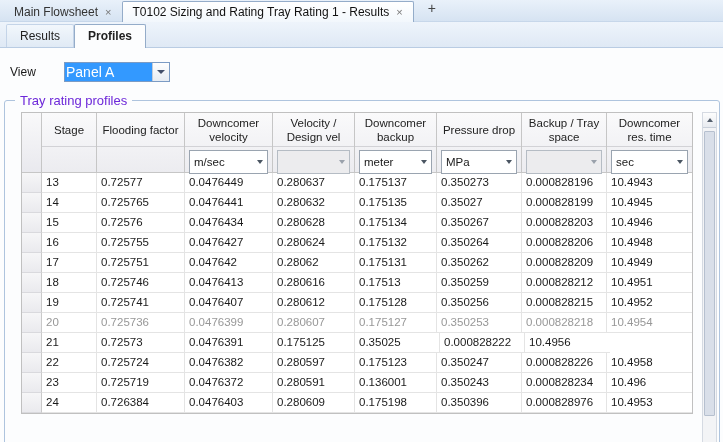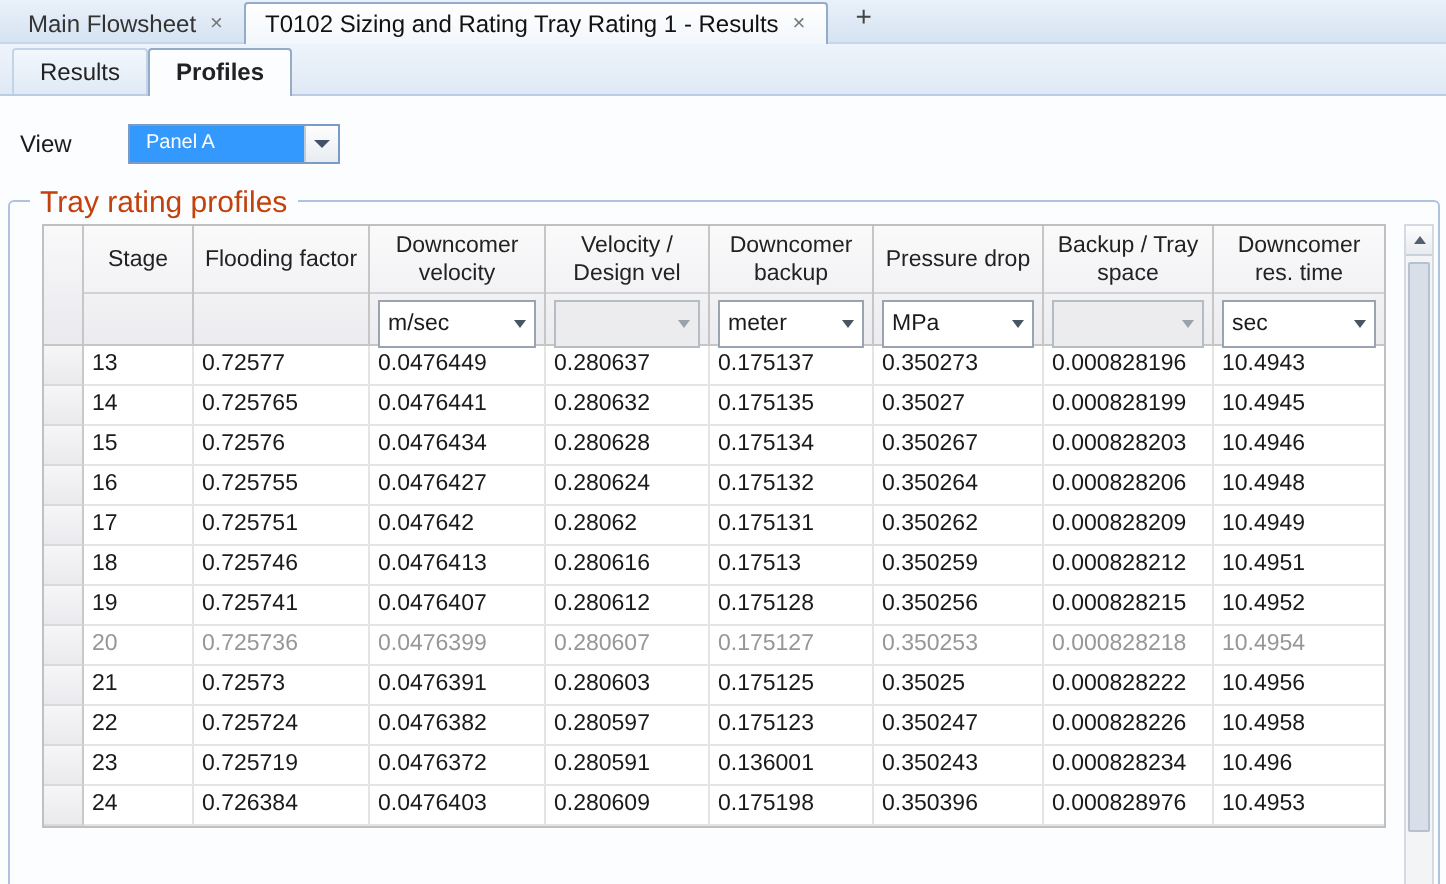--- a/index.html
+++ b/index.html
@@ -22,28 +22,28 @@
   .subtab { height:23px; padding:4px 13px 0 13px; margin-right:0; font-size:12px; color:#222;
             border:1px solid #c4d4e8; border-bottom:none; border-radius:2px 2px 0 0;
             background:linear-gradient(#f2f7fc,#e0eaf5); white-space:nowrap; }
   .subtab.active { background:#fcfdfe; border-color:#94acc9; font-weight:bold; margin-bottom:-1px; height:24px; }
 
   
   .content { position:relative; height:394px; background:#fcfdfe; }
   .view-row { position:absolute; top:14px; left:10px; display:flex; align-items:center; }
   .view-label { width:54px; font-size:12px; color:#1a1a1a; }
   .combo { display:flex; width:106px; height:20px; border:1px solid #7b9bc4; background:#fff; }
-  .combo .cval { flex:1; background:#3399ff; color:#fff; padding:2px 8px; font-size:10px; line-height:14px; overflow:hidden; }
+  .combo .cval { flex:1; background:#3399ff; color:#fff; padding:2px 1px; font-size:14px; line-height:14px; overflow:hidden; }
   .combo .arrowbox { width:17px; background:linear-gradient(#fefefe,#e7ecf2); border-left:1px solid #c0cbd9;
                      display:flex; align-items:center; justify-content:center; }
   .tri-down { width:0; height:0; border-left:4px solid transparent; border-right:4px solid transparent; border-top:4px solid #44506a; }
 
   
   .groupbox { position:absolute; left:4px; right:3px; top:52px; bottom:-14px; border:1px solid #aec4de; border-radius:3px; }
-  .group-title { position:absolute; top:-8px; left:10px; background:#fcfdfe; padding:0 5px; font-size:15px; color:#c2410c; }
+  .group-title { position:absolute; top:-8px; left:10px; background:#fcfdfe; padding:0 5px; font-size:13px; color:#6d28d9; }
 
   
   .grid { position:absolute; left:16px; top:11px; border:1px solid #c0c0c0; background:#fff; width:672px; }
   .ghead { display:flex; }
   .hcorner { width:20px; background:linear-gradient(#f9f9fa,#e9e9ee); border-right:1px solid #c6c6c6; border-bottom:1px solid #c6c6c6; }
   .hcol { display:flex; flex-direction:column; border-right:1px solid #c6c6c6; border-bottom:1px solid #c6c6c6;
           background:linear-gradient(#fafafb,#ececf0); }
   .hcol:last-child { border-right:none; }
   .htitle { height:33px; display:flex; align-items:center; justify-content:center; text-align:center;
             font-size:11.5px; line-height:14px; color:#222; padding:0 2px; }
@@ -265,21 +265,20 @@
             <div class="cell dcell" style="width: 82px;">0.175127</div>
             <div class="cell dcell" style="width: 85px;">0.350253</div>
             <div class="cell dcell" style="width: 85px;">0.000828218</div>
             <div class="cell dcell" style="width: 85px;">10.4954</div>
           </div>
           <div class="trow">
             <div class="cell rowhead"></div>
             <div class="cell dcell" style="width: 55px;">21</div>
             <div class="cell dcell" style="width: 88px;">0.72573</div>
             <div class="cell dcell" style="width: 88px;">0.0476391</div>
-            <div class="cell dcell" style="width: 82px;">0.280603</div>
             <div class="cell dcell" style="width: 82px;">0.175125</div>
             <div class="cell dcell" style="width: 85px;">0.35025</div>
             <div class="cell dcell" style="width: 85px;">0.000828222</div>
             <div class="cell dcell" style="width: 85px;">10.4956</div>
           </div>
           <div class="trow">
             <div class="cell rowhead"></div>
             <div class="cell dcell" style="width: 55px;">22</div>
             <div class="cell dcell" style="width: 88px;">0.725724</div>
             <div class="cell dcell" style="width: 88px;">0.0476382</div>

